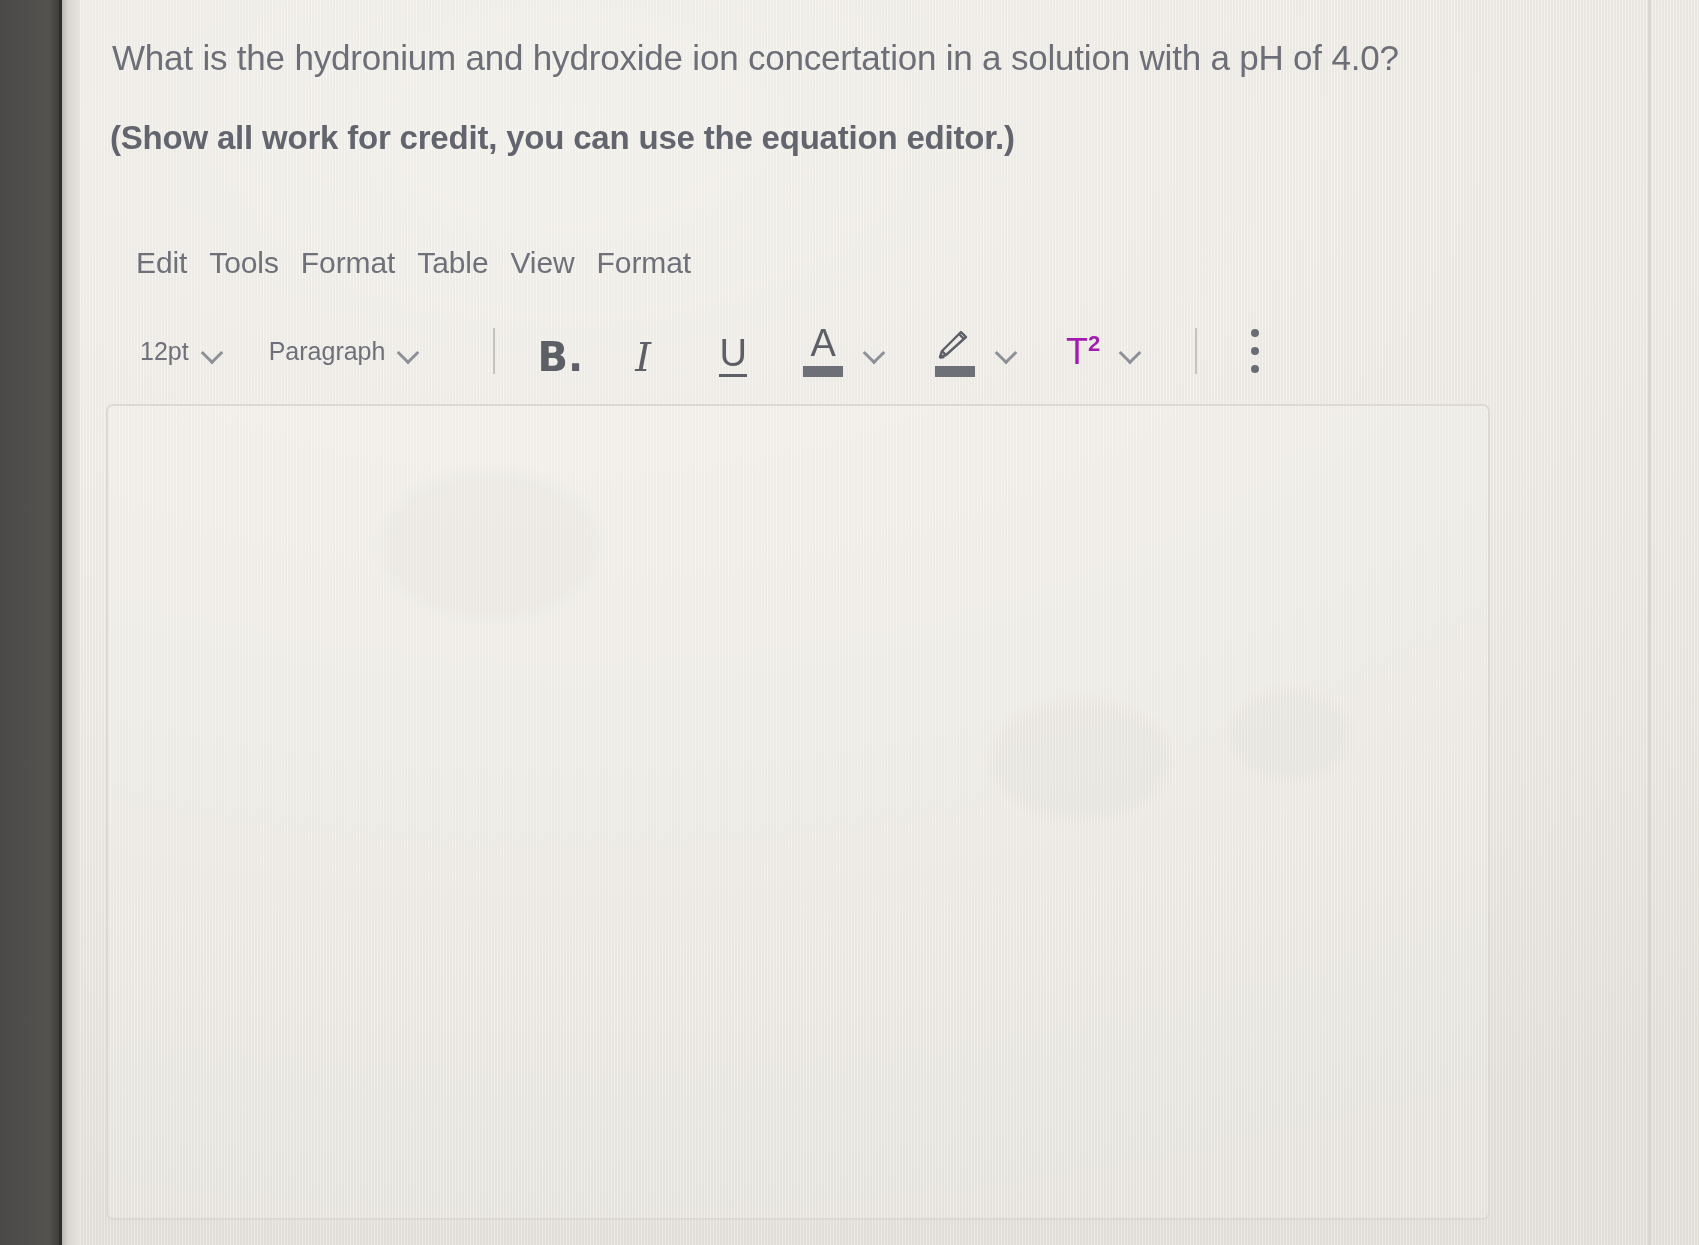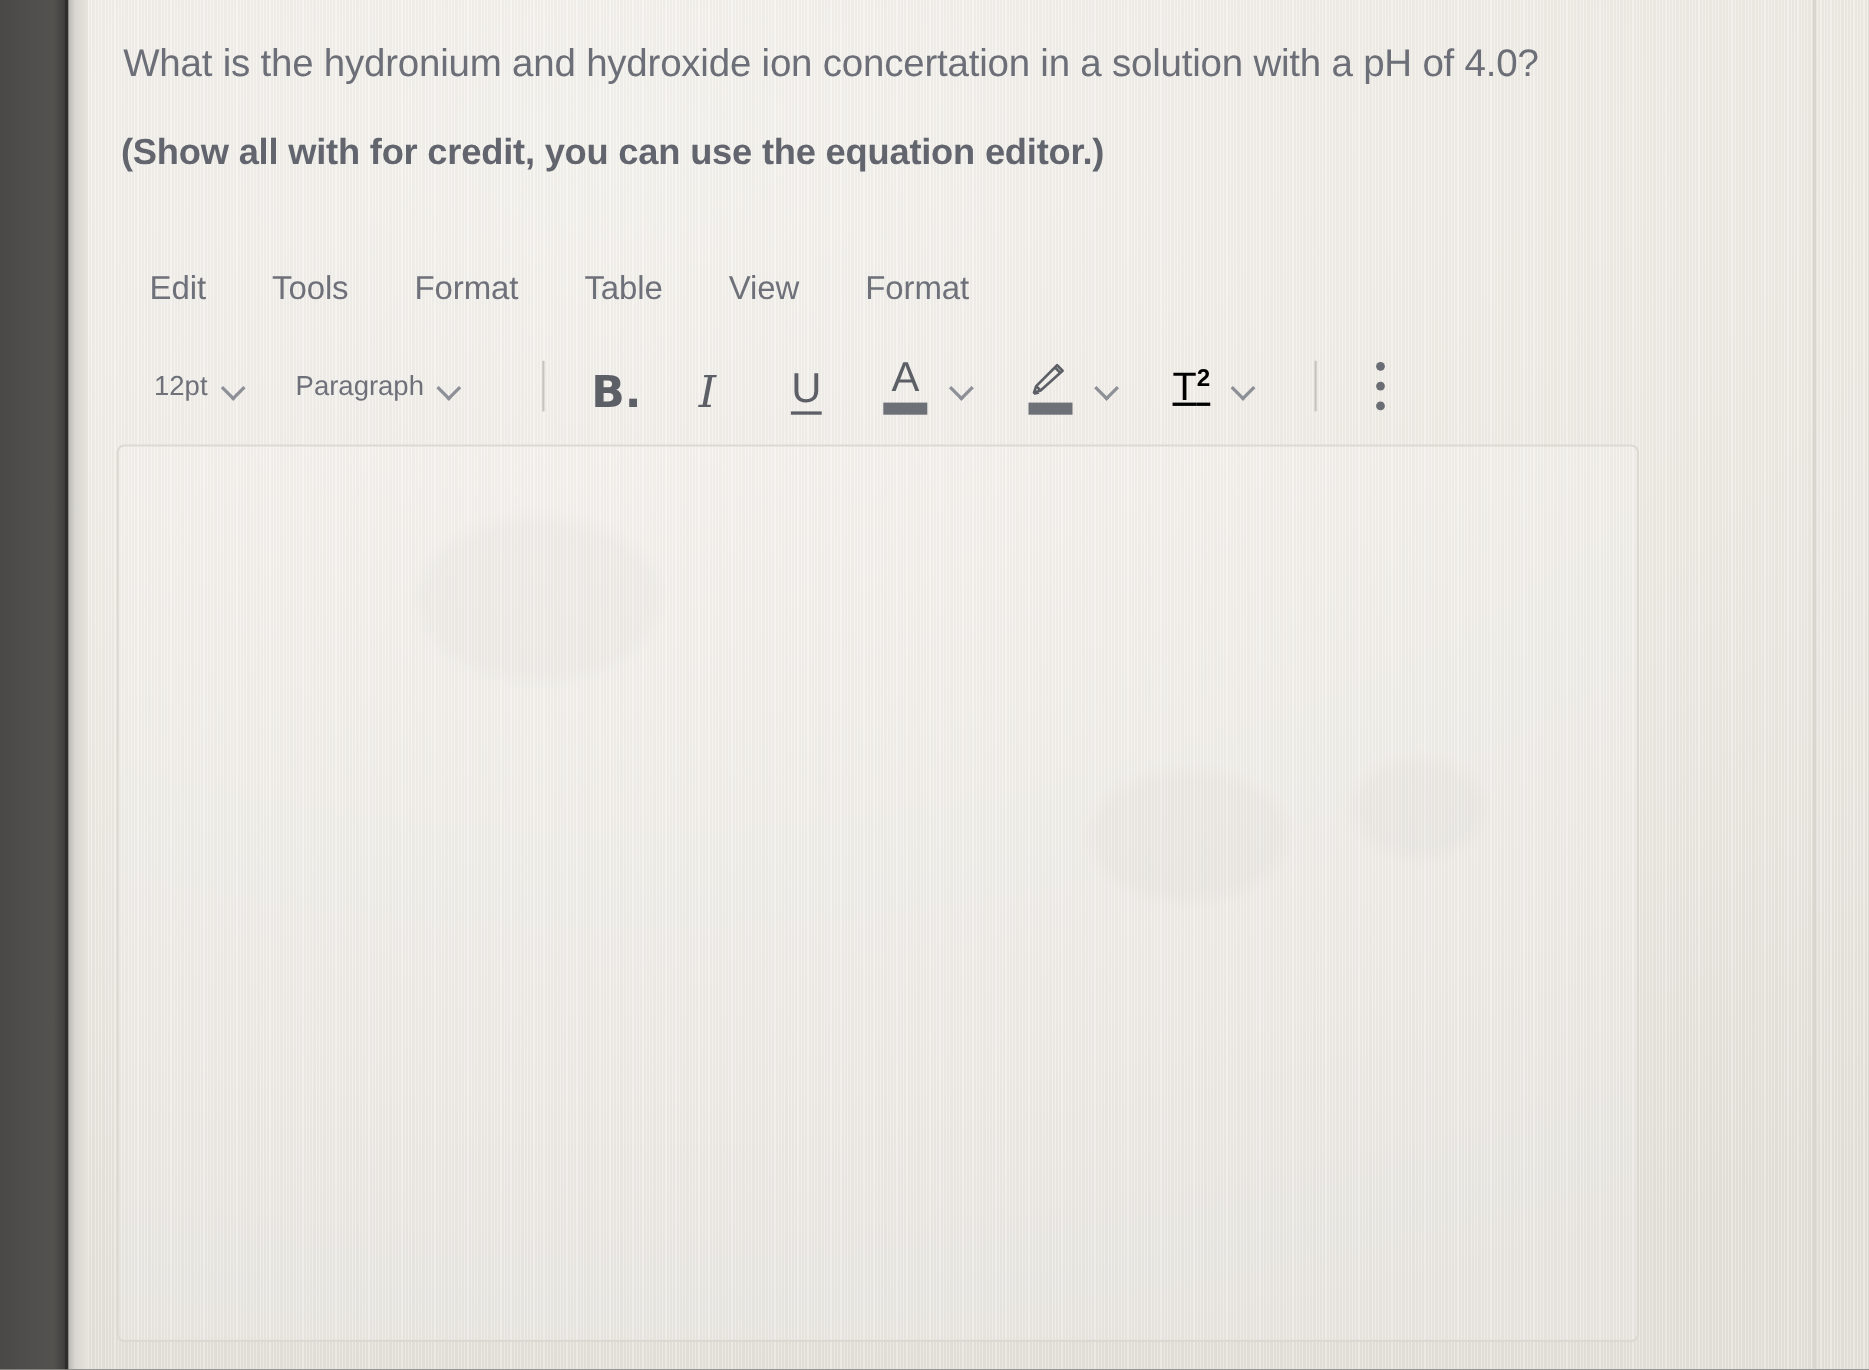--- a/index.html
+++ b/index.html
@@ -92,21 +92,21 @@
     font-weight: 700;
     color: #63656e;
   }
 
   
   .menubar {
     position: absolute;
     left: 136px; top: 246px;
     display: flex;
     align-items: center;
-    gap: 60px;
+    gap: 22px;
   }
   .menu-item {
     font-size: 30px;
     color: #6f717a;
     letter-spacing: -0.1px;
     cursor: default;
   }
 
   
   .toolbar {
@@ -150,21 +150,21 @@
     min-width: 44px;
     height: 52px;
     margin: 0 14px;
     color: #5f6169;
     position: relative;
   }
   .glyph-b { font-size: 40px; font-weight: 700; font-family: "DejaVu Sans", sans-serif; color:#5d5f67; line-height:1; }
   .glyph-i { font-size: 40px; font-style: italic; font-family: "DejaVu Serif", serif; color:#5d5f67; line-height:1; }
   .glyph-u { font-size: 38px; font-family: "Liberation Sans", sans-serif; color:#5d5f67; line-height:1; border-bottom:3px solid #5d5f67; padding-bottom:2px;}
   .glyph-a { font-size: 38px; font-family: "Liberation Sans", sans-serif; color:#5d5f67; line-height:1;}
-  .glyph-t { font-size: 36px; font-family: "Liberation Sans", sans-serif; color:#000000; line-height:1;text-decoration:underline;}
+  .glyph-t { font-size: 36px; font-family: "Liberation Sans", sans-serif; color:#a21caf; line-height:1;}
   .glyph-t sup { font-size: 22px; font-weight: 700; }
 
   .swatch-wrap { display:flex; flex-direction:column; align-items:center; }
   .swatch {
     width: 40px; height: 11px;
     background: #6e7078;
     margin-top: 4px;
   }
   .hl-icon { width: 44px; height: 34px; }
 
@@ -202,21 +202,21 @@
   <div class="blotch" style="left:380px;top:470px;width:220px;height:150px;"></div>
 
   <div class="bezel-dark"></div>
   <div class="bezel-seam"></div>
   <div class="right-seam"></div>
 
   <div class="content">
 
     <div class="q-line" id="q1">What is the hydronium and hydroxide ion concertation in a solution with a pH of 4.0?</div>
 
-    <div class="q-line" id="q2">(Show all with for credit, you can use the equation editor.)</div>
+    <div class="q-line" id="q2">(Show all work for credit, you can use the equation editor.)</div>
 
     <div class="menubar">
       <div class="menu-item">Edit</div>
       <div class="menu-item">Tools</div>
       <div class="menu-item">Format</div>
       <div class="menu-item">Table</div>
       <div class="menu-item">View</div>
       <div class="menu-item">Format</div>
     </div>
 

